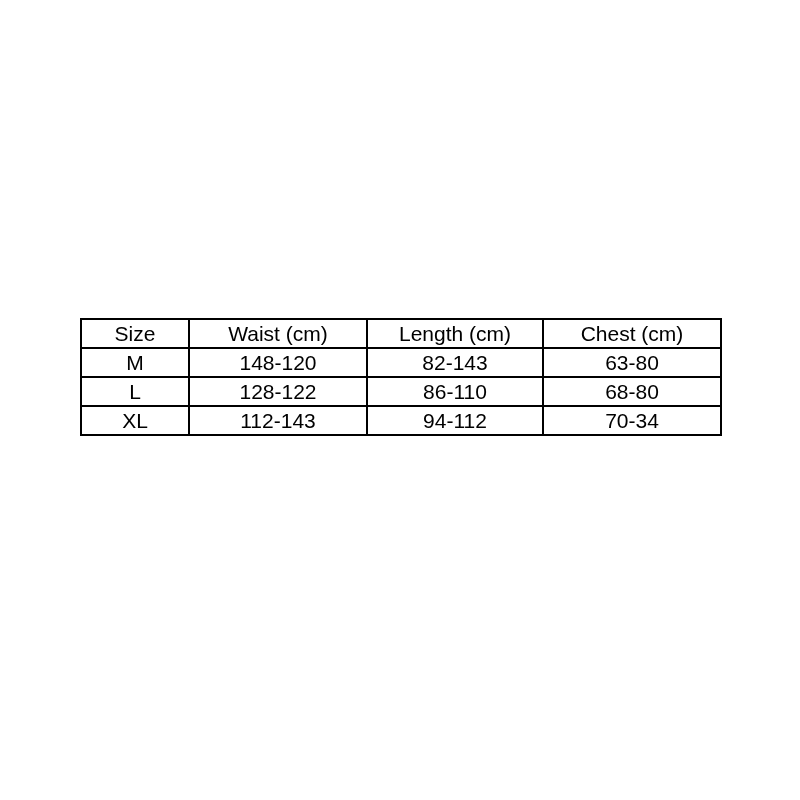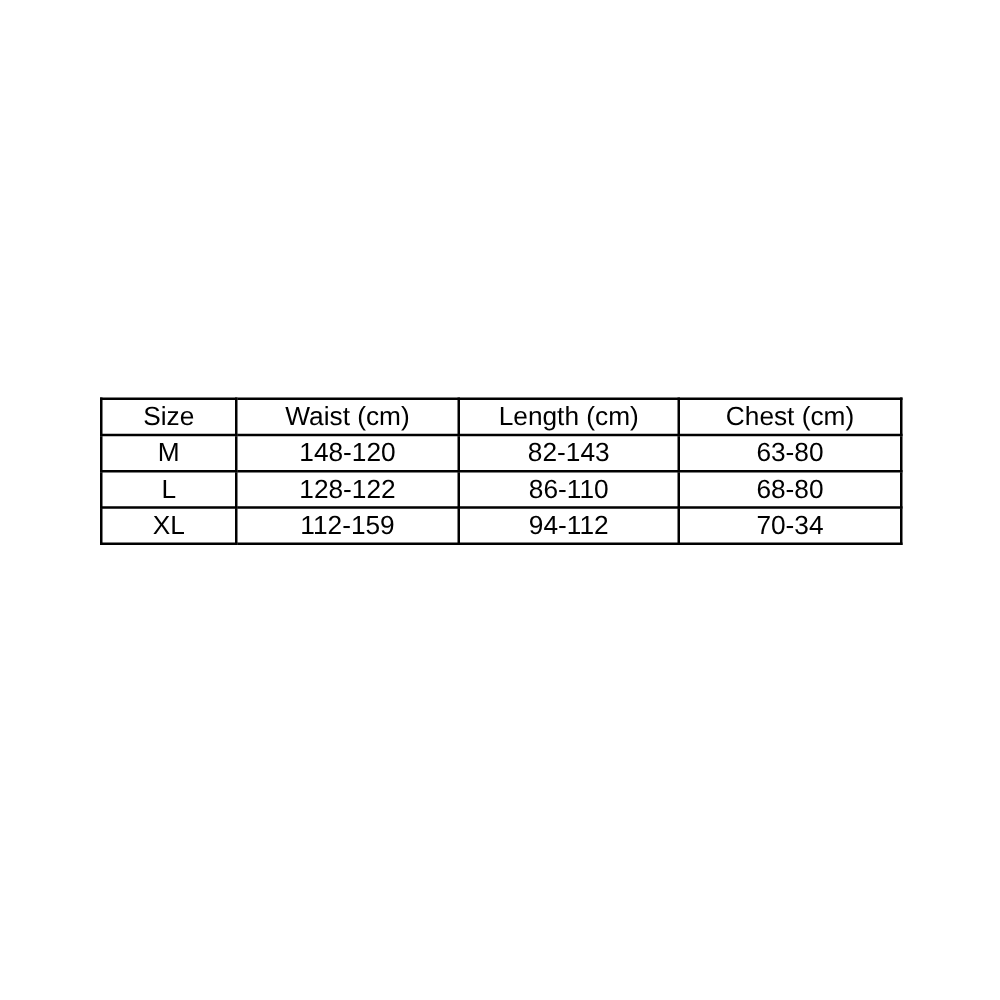--- a/index.html
+++ b/index.html
@@ -76,19 +76,19 @@
         <td>63-80</td>
       </tr>
       <tr>
         <td>L</td>
         <td>128-122</td>
         <td>86-110</td>
         <td>68-80</td>
       </tr>
       <tr>
         <td>XL</td>
-        <td>112-159</td>
+        <td>112-143</td>
         <td>94-112</td>
         <td>70-34</td>
       </tr>
     </tbody>
   </table>
 </div>
 
 </body></html>

